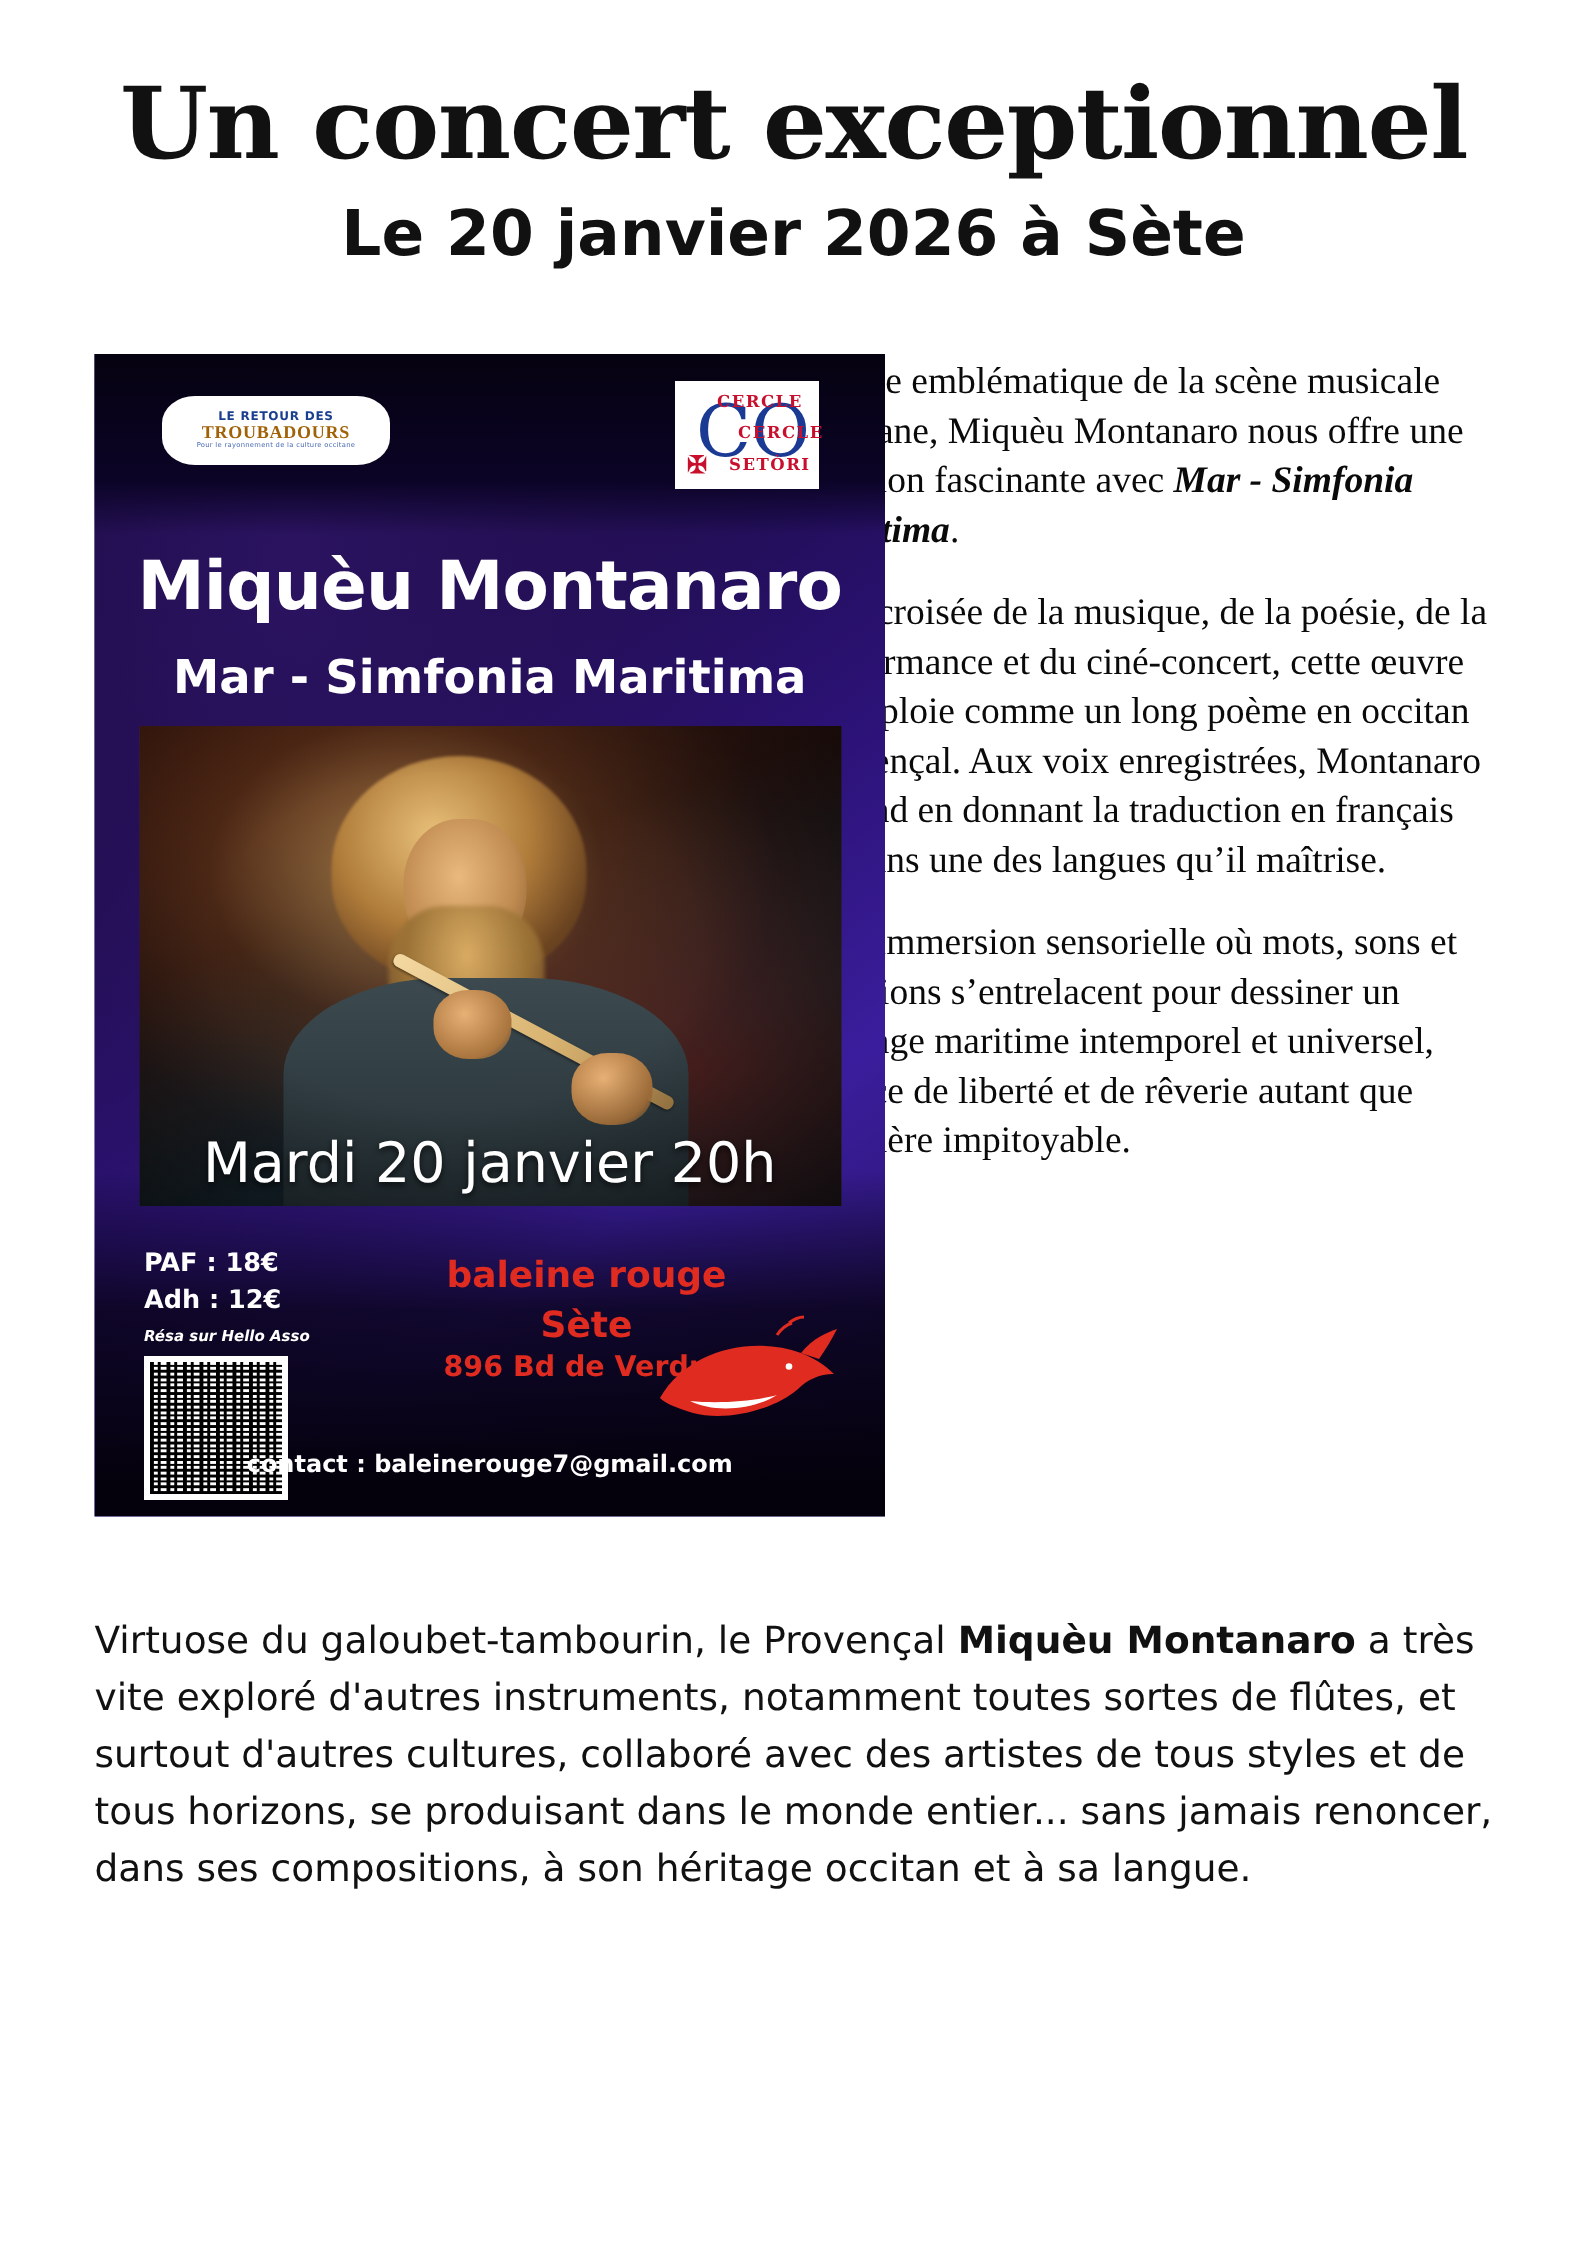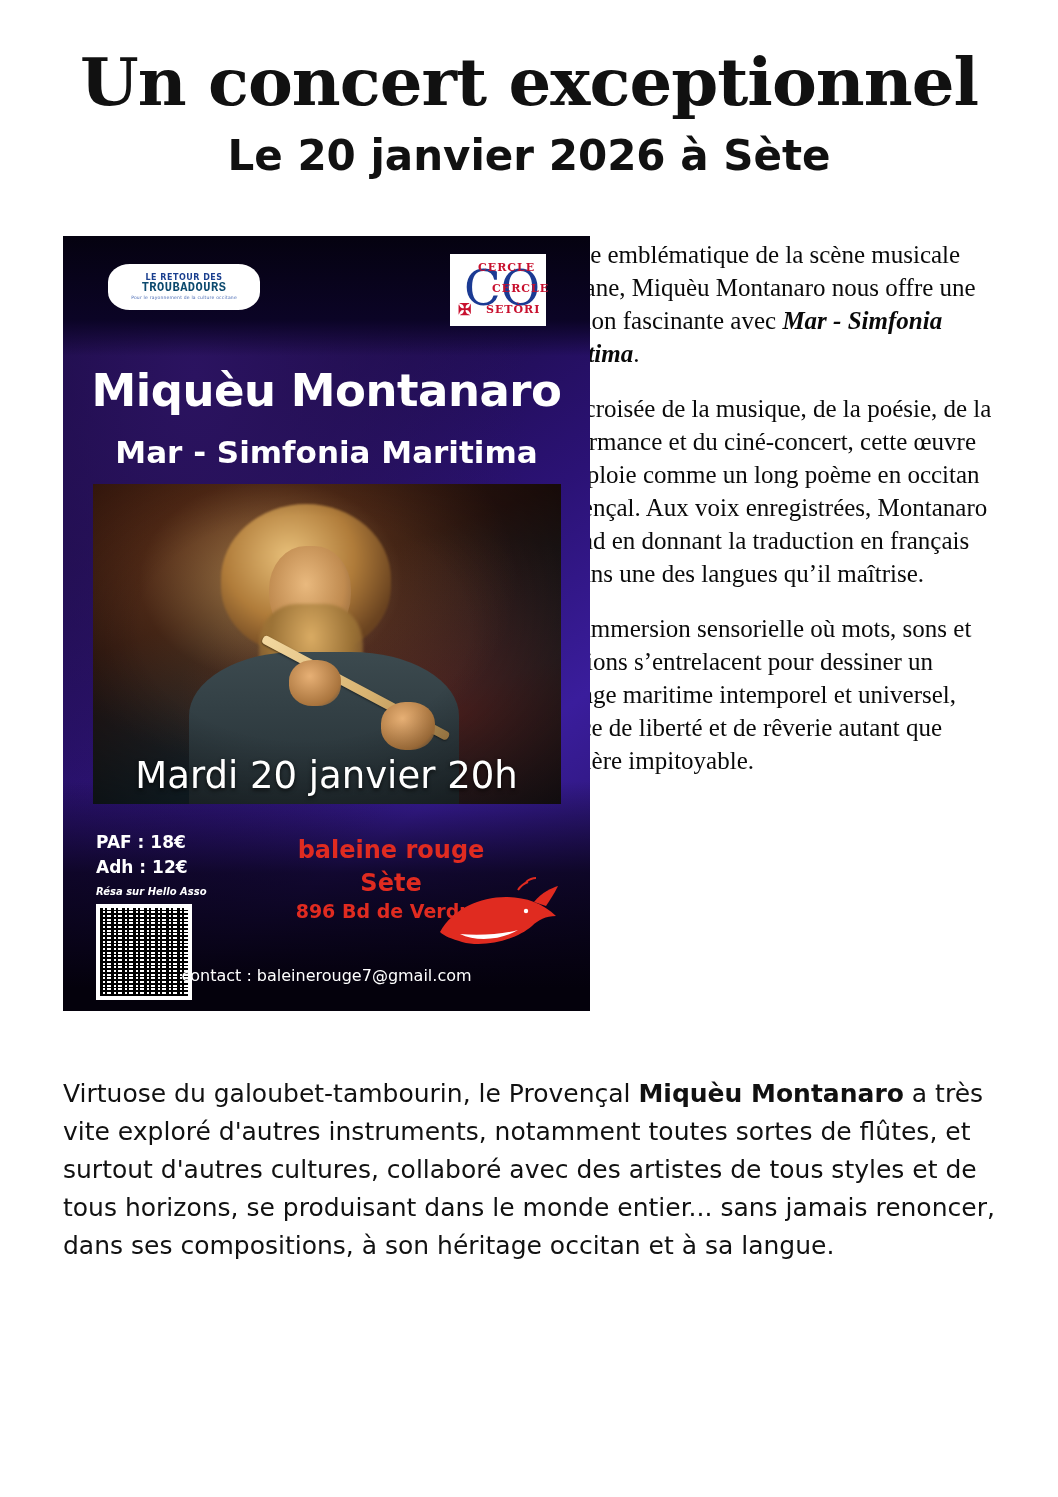--- a/index.html
+++ b/index.html
@@ -96,24 +96,24 @@
     line-height: 1;
   }
   .logo-troubadours .l1 {
     font-family: "DejaVu Sans", sans-serif;
     font-size: 8px;
     font-weight: bold;
     color: #1a3f8f;
     letter-spacing: 0.5px;
   }
   .logo-troubadours .l2 {
-    font-family: Liberation Mono, monospace;
+    font-family: Liberation Serif, serif;
     font-size: 12px;
     font-weight: bold;
-    color: #0c4a6e;
+    color: #a16207;
     letter-spacing: 0.5px;
   }
   .logo-troubadours .l3 {
     font-family: "DejaVu Sans", sans-serif;
     font-size: 4.5px;
     color: #4a6bb5;
     letter-spacing: 0.2px;
     margin-top: 2px;
   }
 
@@ -335,21 +335,21 @@
     width: 130px;
     height: 86px;
   }
 
   .contact {
     position: absolute;
     left: 0; right: 0;
     bottom: 26px;
     text-align: center;
     font-family: "DejaVu Sans", sans-serif;
-    font-weight: normal;
+    font-weight: bold;
     font-size: 16px;
     color: #ffffff;
   }
 
   
   .desc p {
     margin: 0 0 22px 0;
     font-family: "Liberation Serif", serif;
     font-size: 25px;
     line-height: 1.32;

